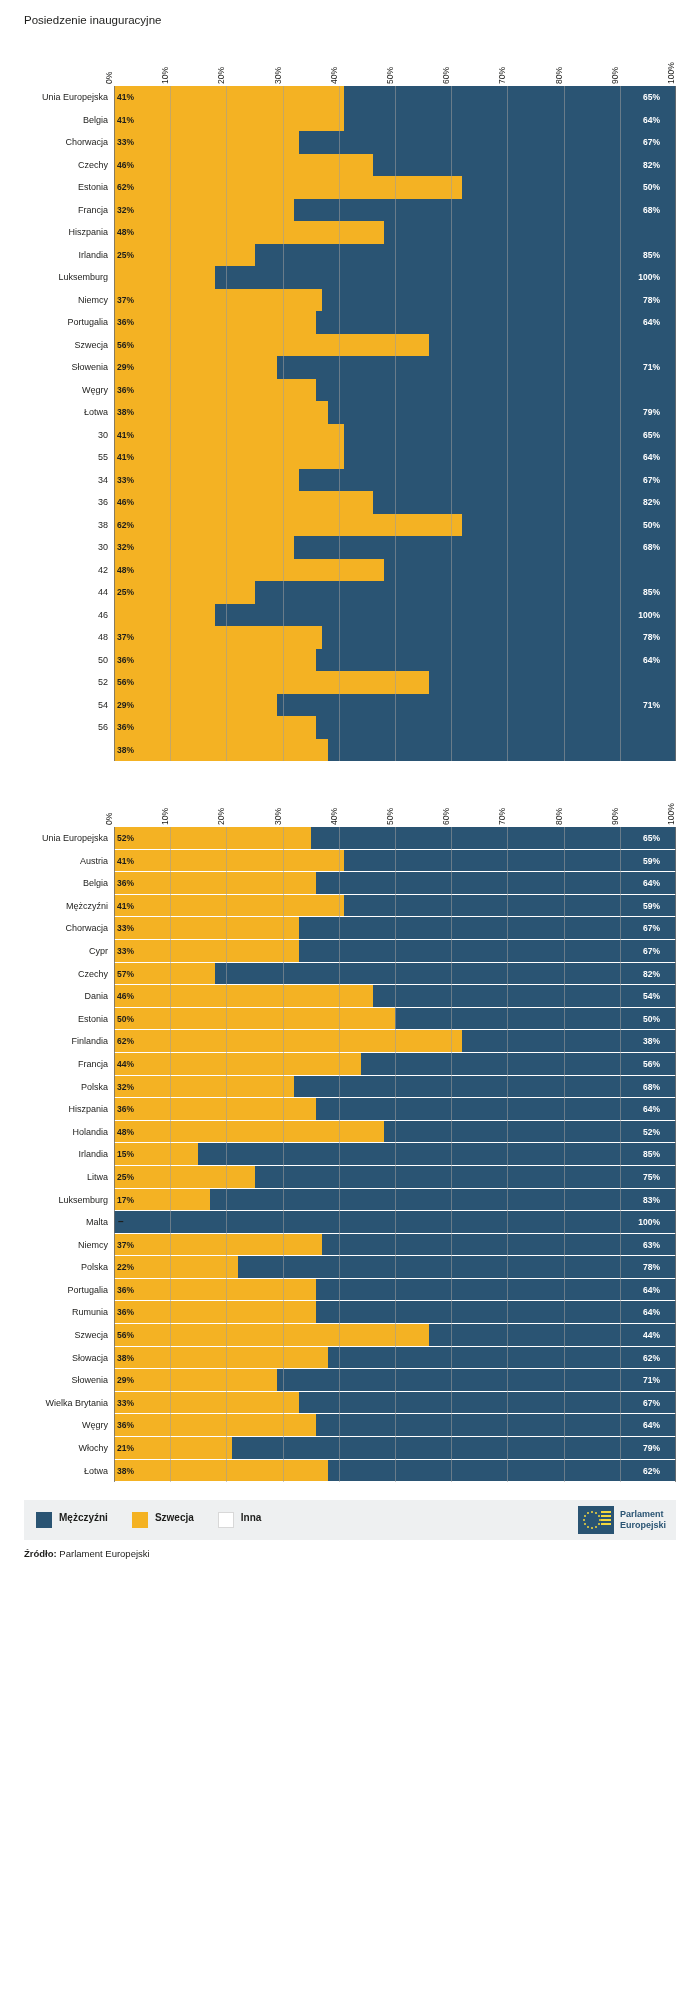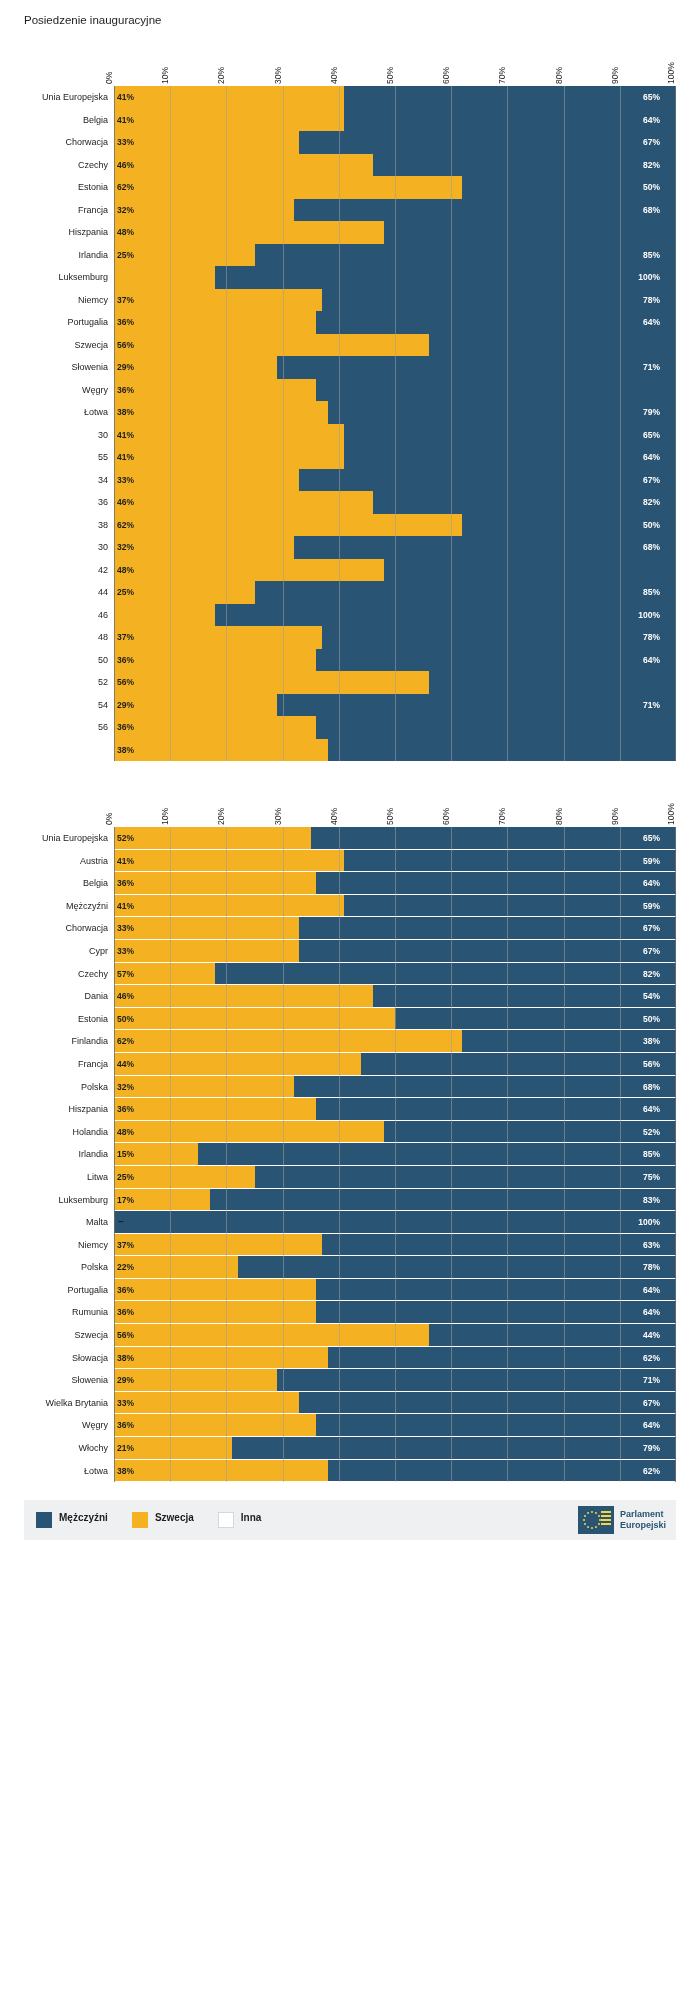--- a/index.html
+++ b/index.html
@@ -808,15 +808,19 @@
               <i></i>
           </div>
         </div>
         <div class="ep-text">
           <div>Parlament</div>
           <div>Europejski</div>
         </div>
       </div>
     </div>
 
+    <div class="source">
+      <b>Źródło:</b>
+      <span>Parlament Europejski</span>
+    </div>
   </div>
 
 </div>
 
 </body></html>

